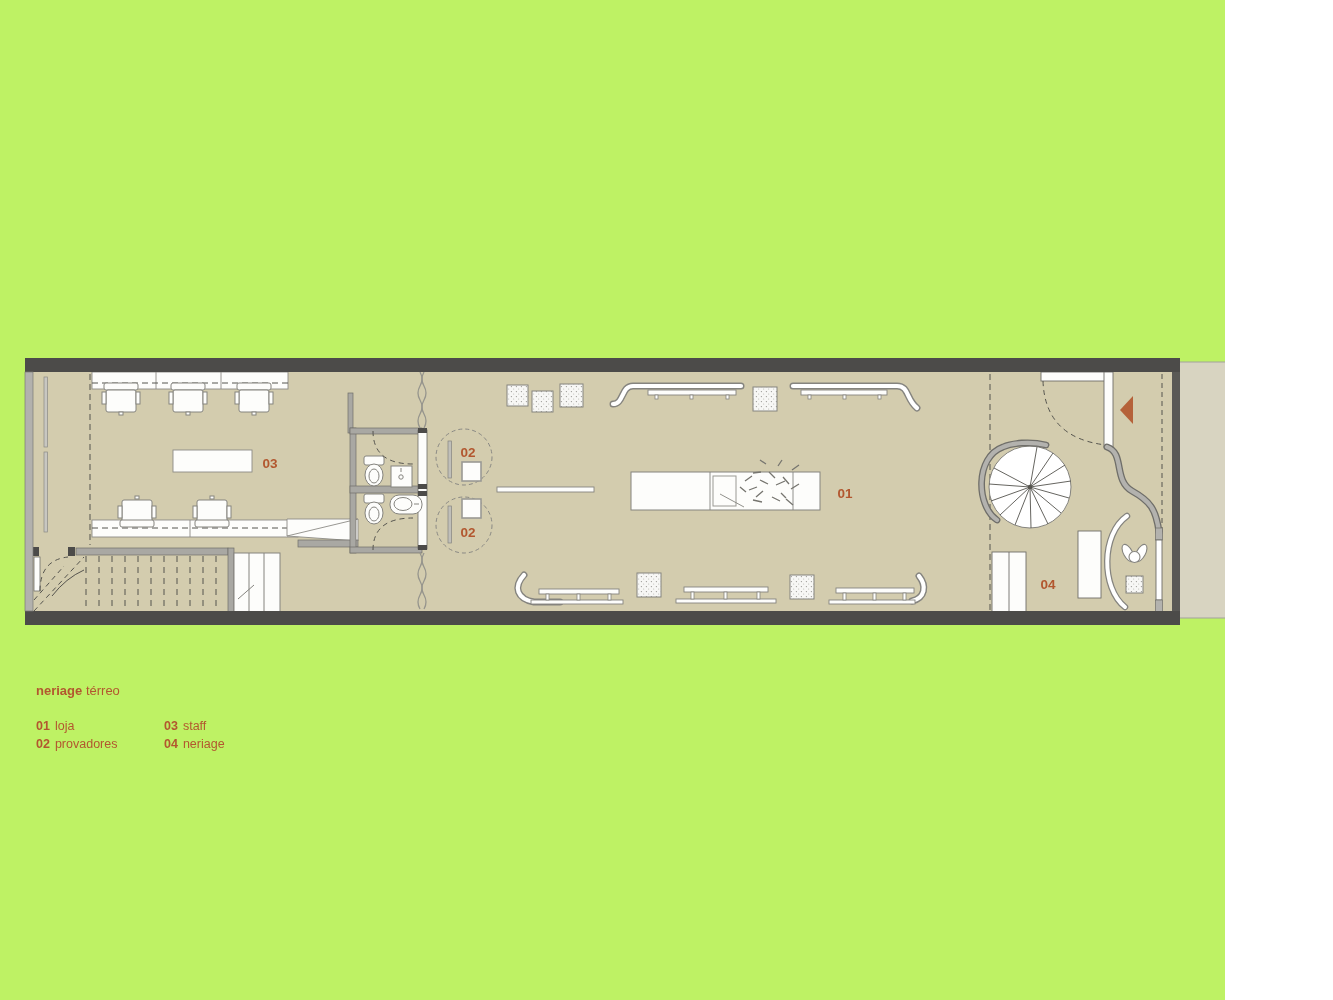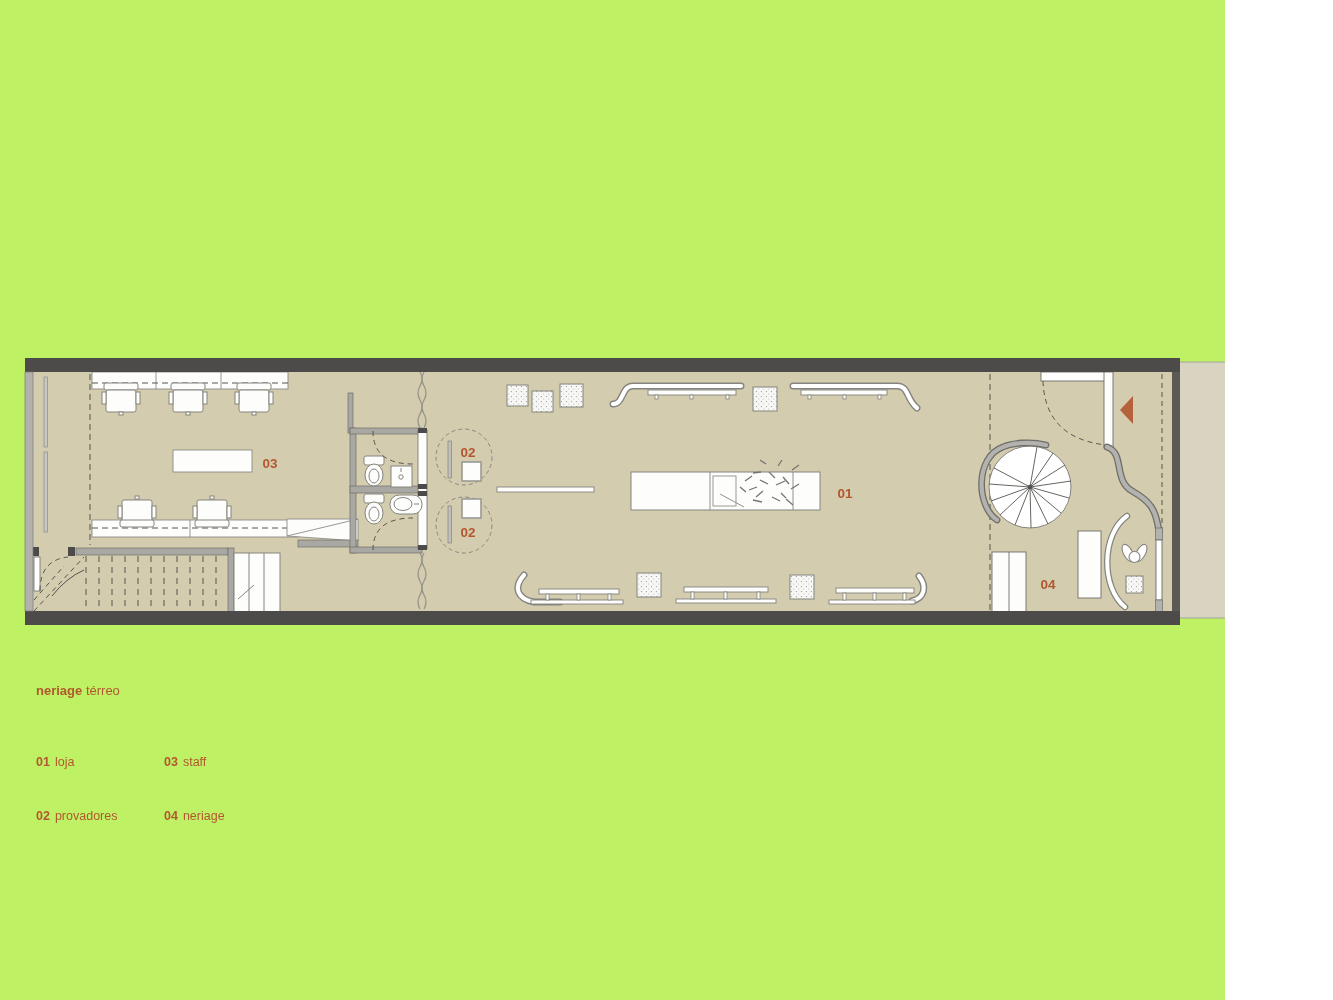--- a/index.html
+++ b/index.html
@@ -5,21 +5,21 @@
   html,body{margin:0;padding:0;background:#ffffff;}
   .page{position:relative;width:1225px;height:1000px;background:#bef264;overflow:hidden;
         font-family:"Liberation Sans",sans-serif;}
   .plan-svg{position:absolute;left:0;top:0;}
   .caption{position:absolute;left:36px;top:683px;font-size:13px;color:#b2572f;}
   .caption .brand{font-weight:bold;}
   .legend{position:absolute;left:36px;top:717px;font-size:12.5px;color:#b2572f;}
   .legend-col{position:absolute;top:0;white-space:nowrap;}
   .legend-col.c1{left:0;}
   .legend-col.c2{left:128px;}
-  .legend-item{line-height:18px;margin-top:36px;}
+  .legend-item{line-height:18px;}
   .legend-item .num{font-weight:bold;margin-right:5px;}
   svg text.plan-label{font-family:"Liberation Sans",sans-serif;font-weight:bold;
         font-size:13.5px;fill:#b2572f;}
 </style>
 </head>
 <body>
 
 <div class="page">
 
 <svg class="plan-svg" width="1333" height="1000" viewBox="0 0 1333 1000">

